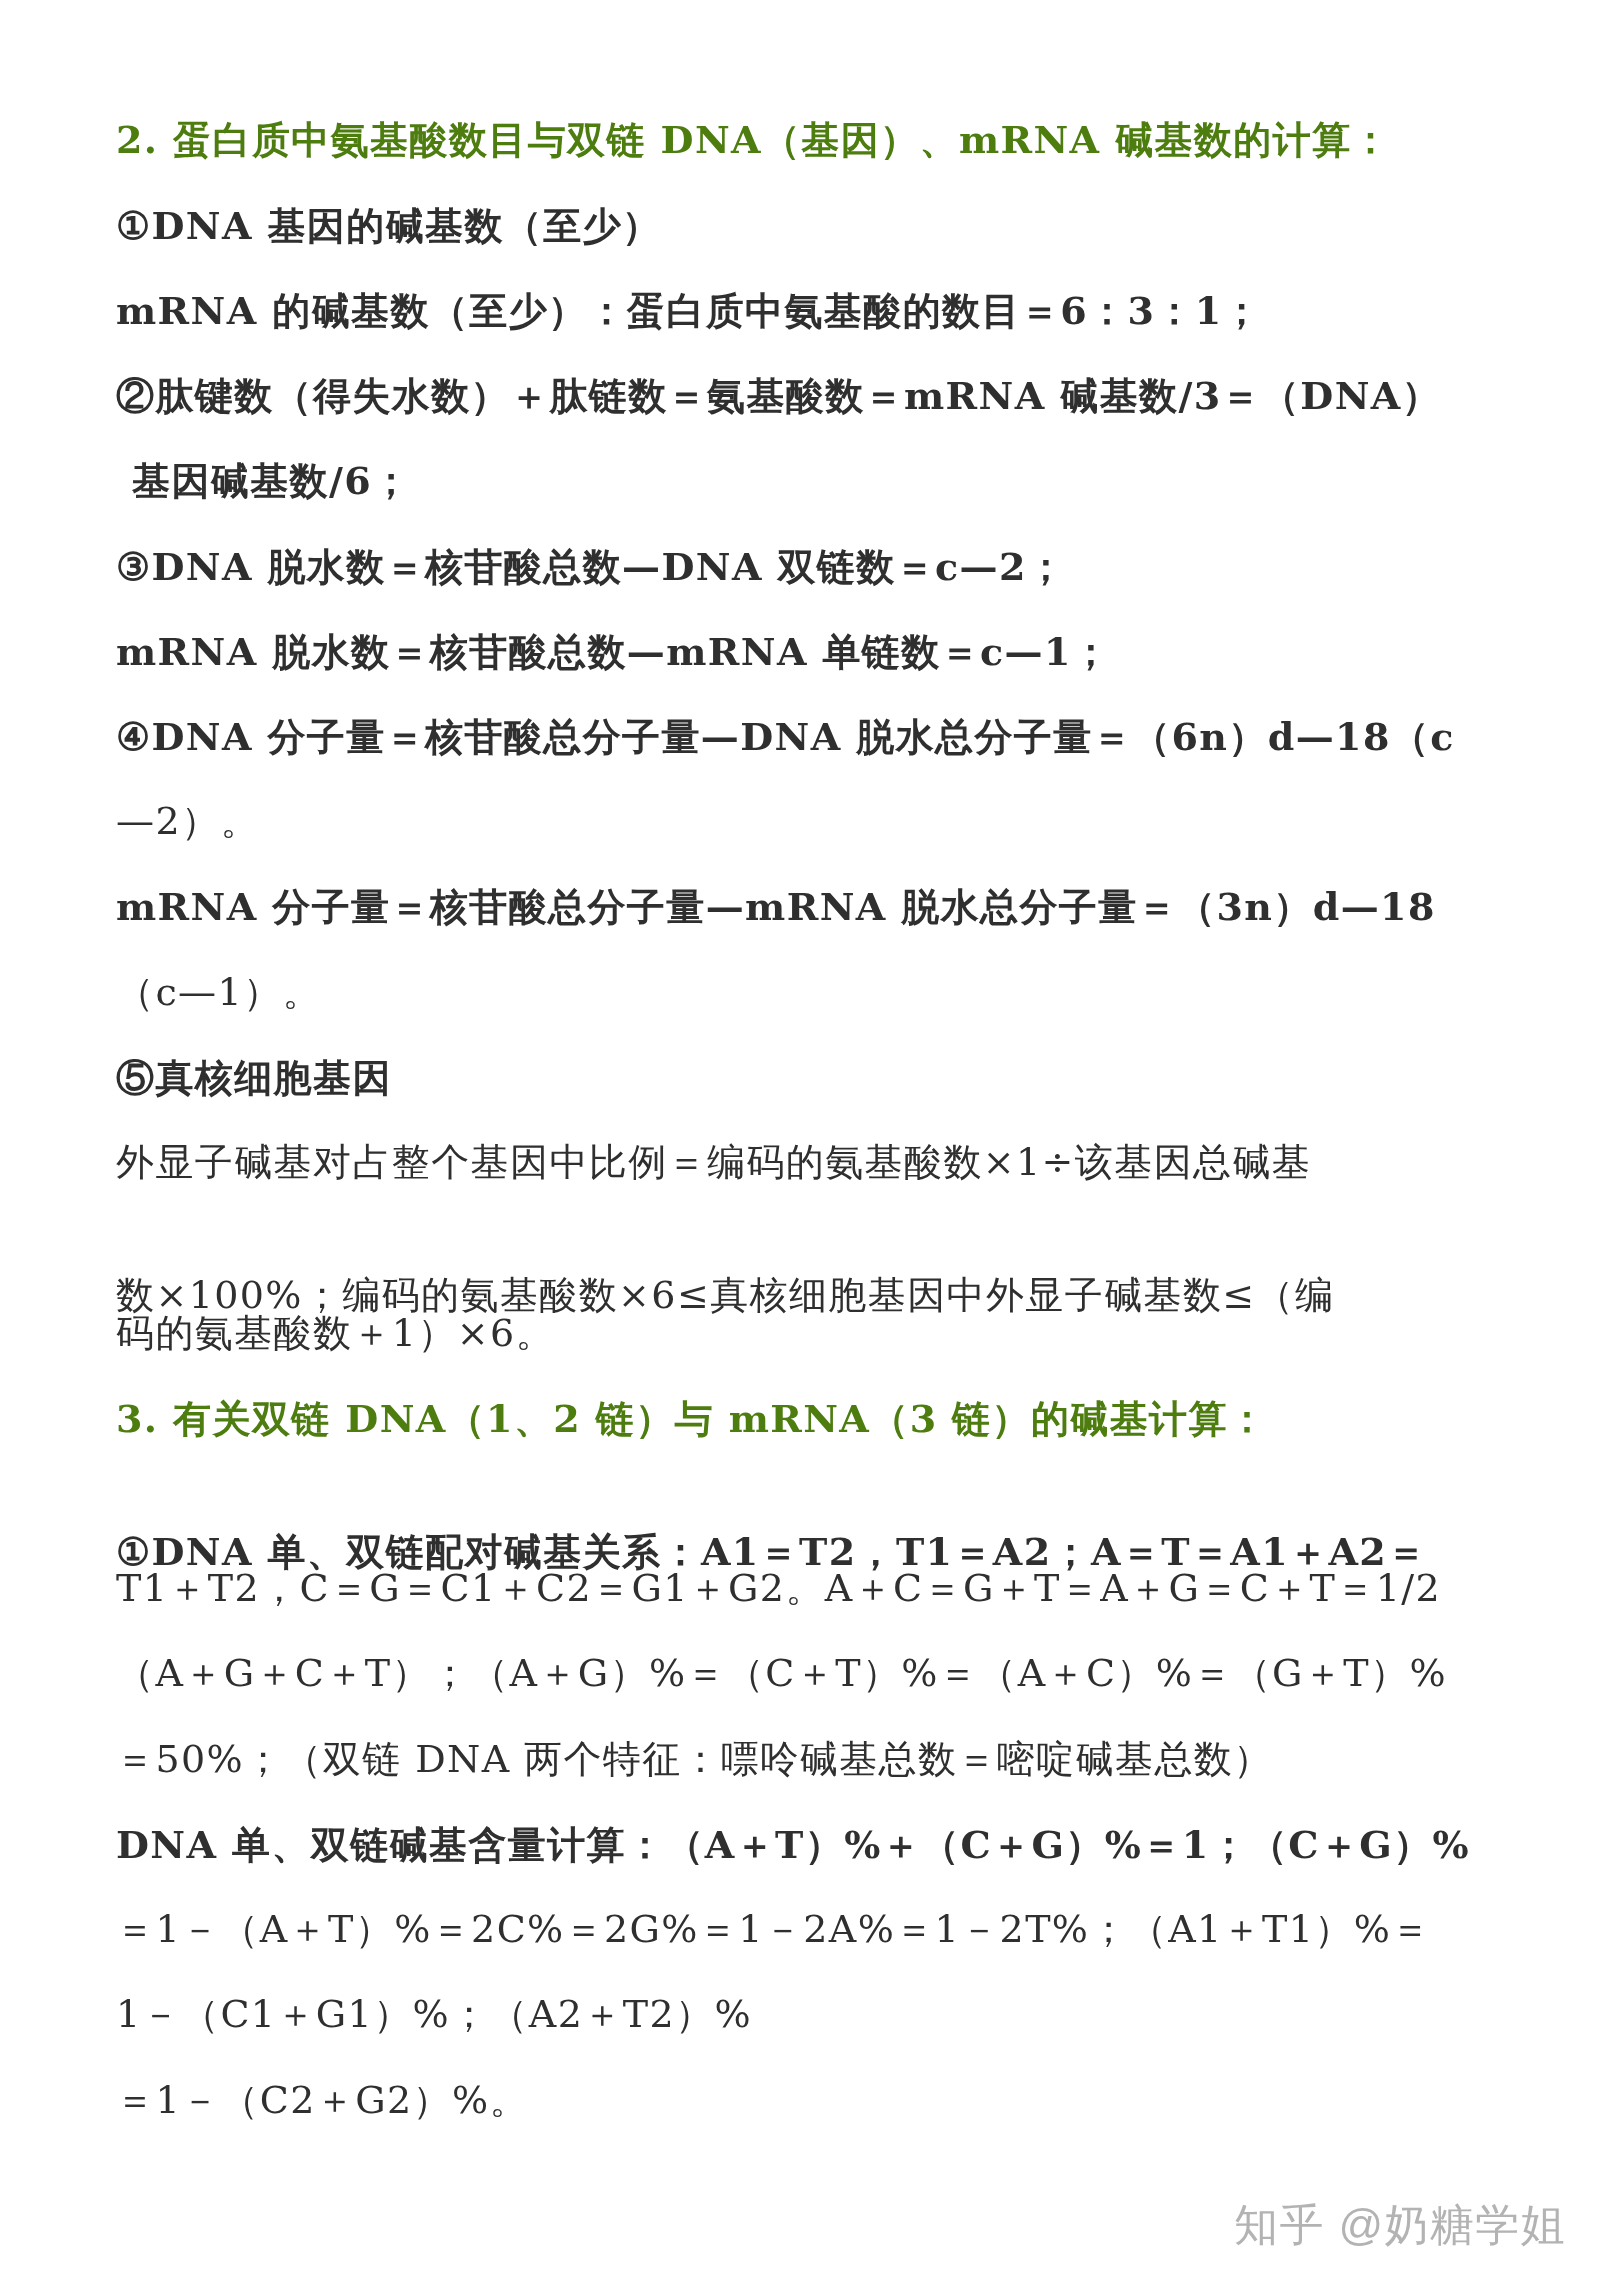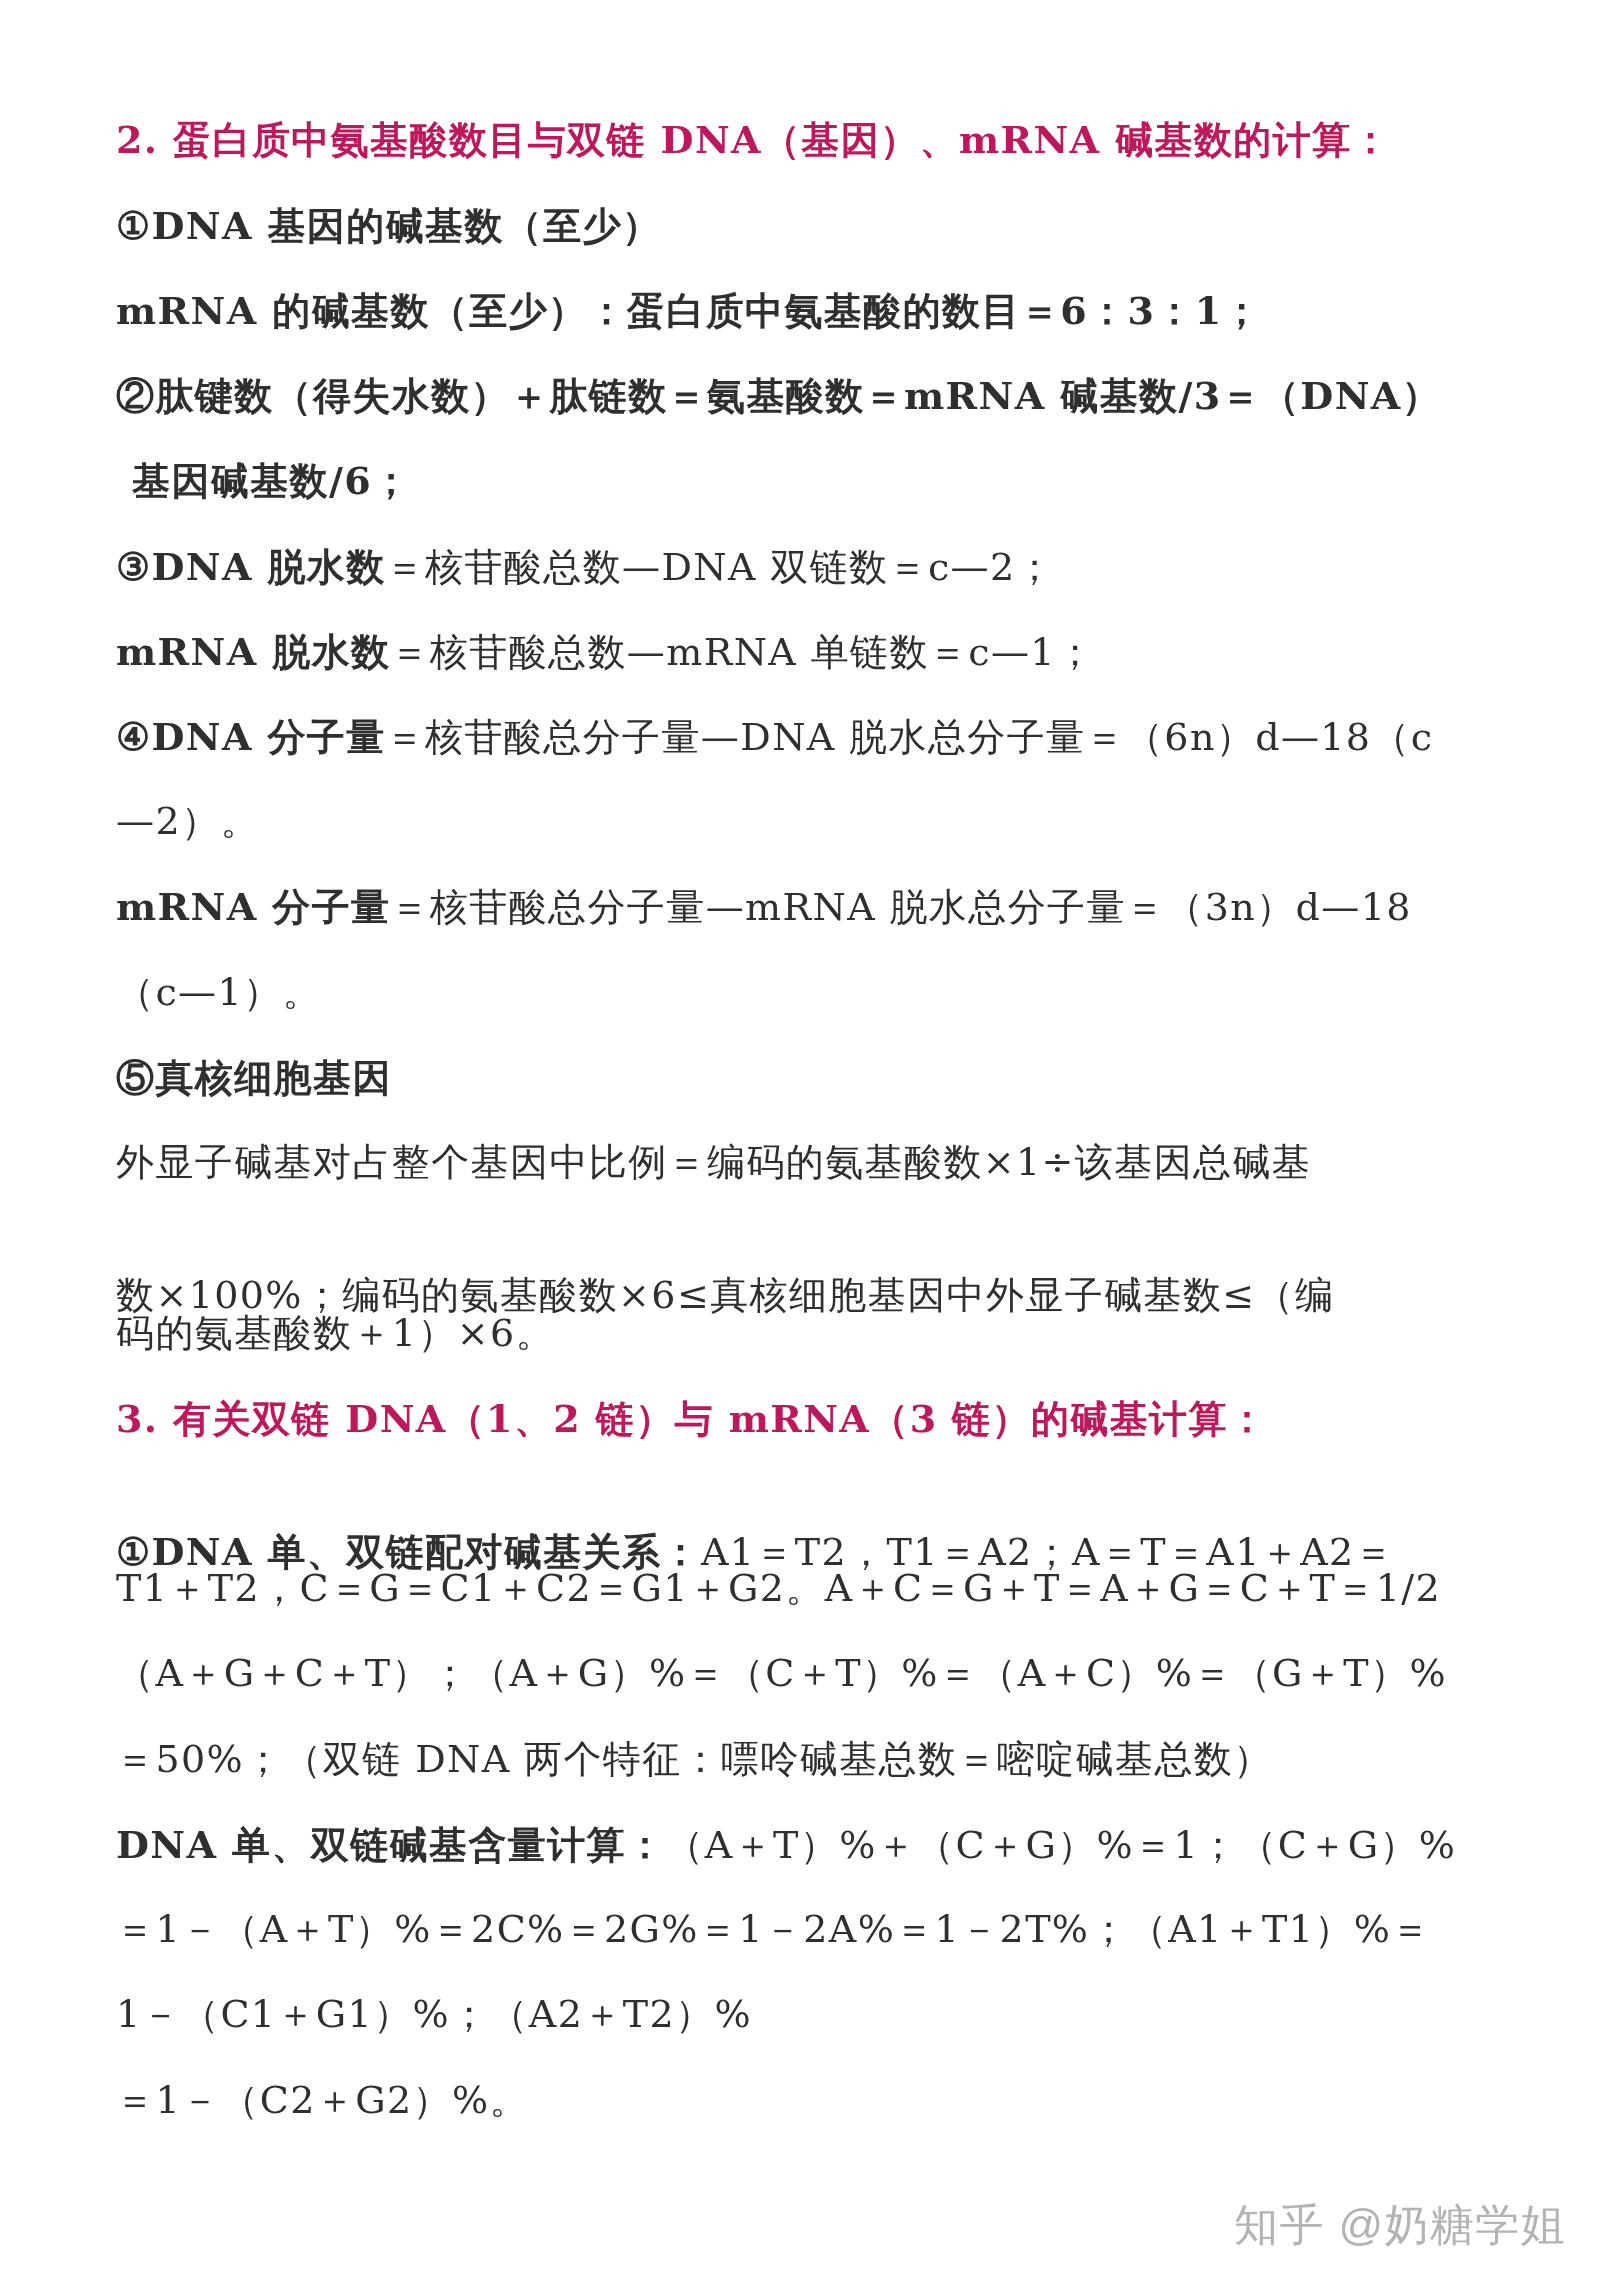--- a/index.html
+++ b/index.html
@@ -25,34 +25,34 @@
     position: absolute;
     left: 0;
     white-space: nowrap;
     font-size: 38px;
     line-height: 55px;
     height: 55px;
     font-weight: bold;
     letter-spacing: 1.4px;
   }
   .heading {
-    color: #be185d;
+    color: #4d7c0f;
     font-weight: bold;
   }
   .normal {
     font-weight: normal;
   }
   .bold {
     font-weight: bold;
   }
   .mixed .lead {
     font-weight: bold;
   }
   .mixed .rest {
-    font-weight: normal;
+    font-weight: bold;
   }
   .watermark {
     position: absolute;
     left: 1234px;
     top: 2197px;
     font-family: Liberation Sans, sans-serif;
     font-size: 44px;
     line-height: 55px;
     color: #b3b3b3;
     letter-spacing: 1.4px;

